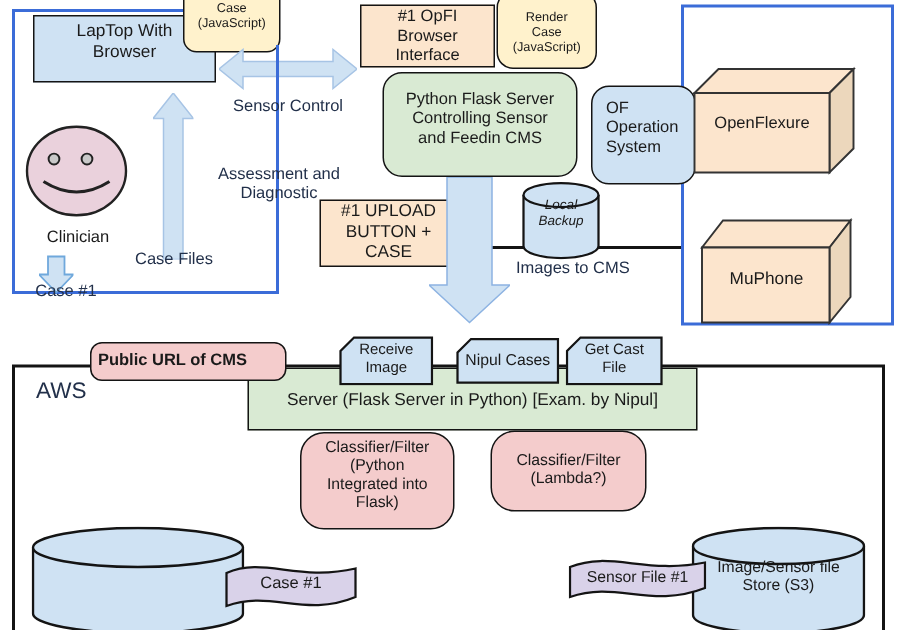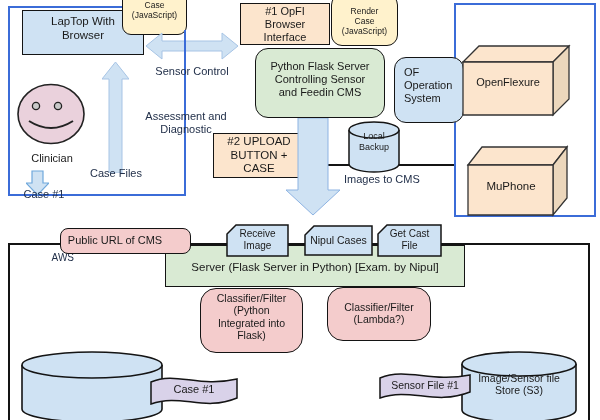--- a/index.html
+++ b/index.html
@@ -59,33 +59,33 @@
   <div class="lbl" style="left:463px;top:76px;width:90px;font-size:11px;">OpenFlexure</div>
 
   <svg class="svgabs" style="left:458px;top:142px;" width="116" height="76" viewBox="0 0 116 76">
     <polygon points="10,23 24,5 109,5 95,23" fill="#fce5cd" stroke="#333" stroke-width="1.3"></polygon>
     <polygon points="95,23 109,5 109,56 95,73" fill="#ecd7bc" stroke="#333" stroke-width="1.3"></polygon>
     <polygon points="10,23 95,23 95,73 10,73" fill="#fce5cd" stroke="#333" stroke-width="1.3"></polygon>
   </svg>
   <div class="lbl" style="left:468px;top:180px;width:86px;font-size:11.5px;">MuPhone</div>
 
   <div class="box" style="left:213px;top:133px;width:92px;height:45px;background:#fce5cd;"></div>
-  <div class="lbl" style="left:213px;top:135px;width:92px;font-size:11.5px;">#2 UPLOAD
+  <div class="lbl" style="left:213px;top:135px;width:92px;font-size:11.5px;">#1 UPLOAD
 BUTTON +
 CASE</div>
 
   <svg class="svgabs" style="left:286px;top:118px;" width="54" height="98" viewBox="0 0 54 98">
     <polygon points="12,0 42,0 42,72 54,72 27,97 0,72 12,72" fill="#cfe2f3" stroke="#8db3e2" stroke-width="1"></polygon>
   </svg>
 
   <svg class="svgabs" style="left:348px;top:121px;" width="52" height="52" viewBox="0 0 52 52">
     <path d="M1,9 L1,43 A25,8 0 0 0 51,43 L51,9" fill="#cfe2f3" stroke="#141414" stroke-width="1.5"></path>
     <ellipse cx="26" cy="9" rx="25" ry="8" fill="#cfe2f3" stroke="#141414" stroke-width="1.5"></ellipse>
   </svg>
-  <div class="lbl" style="left:352px;top:131px;width:44px;font-size:9px;">Local
+  <div class="lbl" style="left:352px;top:131px;width:44px;font-size:9px;font-style:italic;">Local
 Backup</div>
 
   <svg class="svgabs" style="left:146px;top:32px;" width="92" height="28" viewBox="0 0 92 28">
     <polygon points="0,14 16,1 16,9 76,9 76,1 92,14 76,27 76,19 16,19 16,27" fill="#cfe2f3" stroke="#a7c4e5" stroke-width="1"></polygon>
   </svg>
 
   <div style="position:absolute;left:184px;top:30px;width:2px;height:34px;background:#3b6cd8;"></div>
 
   <svg class="svgabs" style="left:102px;top:62px;" width="27" height="111" viewBox="0 0 27 111">
     <polygon points="13.5,0 27,17 20,17 20,111 7,111 7,17 0,17" fill="#cfe2f3" stroke="#a7c4e5" stroke-width="1"></polygon>
@@ -102,27 +102,27 @@
     <path d="M13,38 Q35,52 57,38" fill="none" stroke="#222" stroke-width="2"></path>
   </svg>
 
   <div class="lbl" style="left:24px;top:152px;width:56px;font-size:11px;">Clinician</div>
   <div class="clbl" style="left:84px;top:167px;width:64px;font-size:11px;">Case Files</div>
   <div class="clbl" style="left:14px;top:188px;width:60px;font-size:11px;">Case #1</div>
   <div class="clbl" style="left:146px;top:65px;width:92px;font-size:11px;">Sensor Control</div>
   <div class="clbl" style="left:134px;top:110px;width:104px;font-size:11px;">Assessment and
 Diagnostic</div>
   <div class="clbl" style="left:344px;top:173px;width:112px;font-size:11px;text-align:left;">Images to CMS</div>
-  <div class="clbl" style="left:24px;top:252px;width:50px;font-size:10px;text-align:right;">AWS</div>
+  <div class="clbl" style="left:24px;top:252px;width:50px;font-size:15px;text-align:left;">AWS</div>
 
   <div class="box" style="left:165px;top:245px;width:300px;height:42px;background:#d9ead3;"></div>
   <div class="lbl" style="left:165px;top:261px;width:300px;font-size:11.5px;">Server (Flask Server in Python) [Exam. by Nipul]</div>
 
   <div class="box" style="left:60px;top:228px;width:131px;height:26px;background:#f4cccc;border-radius:8px;"></div>
-  <div class="lbl" style="left:60px;top:234px;width:110px;font-size:11px;">Public URL of CMS</div>
+  <div class="lbl" style="left:60px;top:234px;width:110px;font-size:11px;font-weight:bold;">Public URL of CMS</div>
 
   <svg class="svgabs" style="left:226px;top:224px;" width="63" height="33" viewBox="0 0 63 33">
     <polygon points="10,1 62,1 62,32 1,32 1,10" fill="#cfe2f3" stroke="#141414" stroke-width="1.5"></polygon>
   </svg>
   <div class="lbl" style="left:226px;top:228px;width:63px;font-size:10px;">Receive
 Image</div>
 
   <svg class="svgabs" style="left:304px;top:225px;" width="69" height="31" viewBox="0 0 69 31">
     <polygon points="10,1 68,1 68,30 1,30 1,10" fill="#cfe2f3" stroke="#141414" stroke-width="1.5"></polygon>
   </svg>

